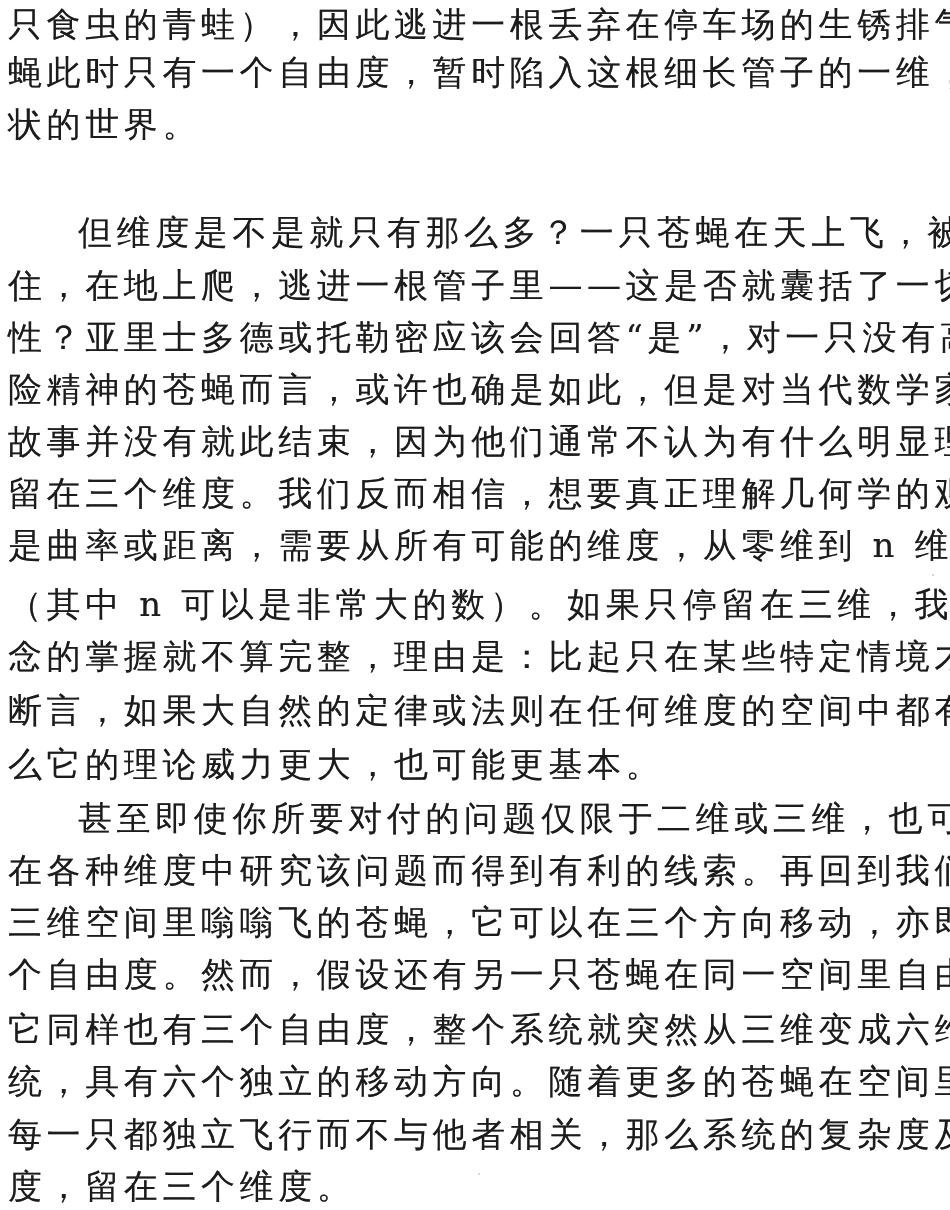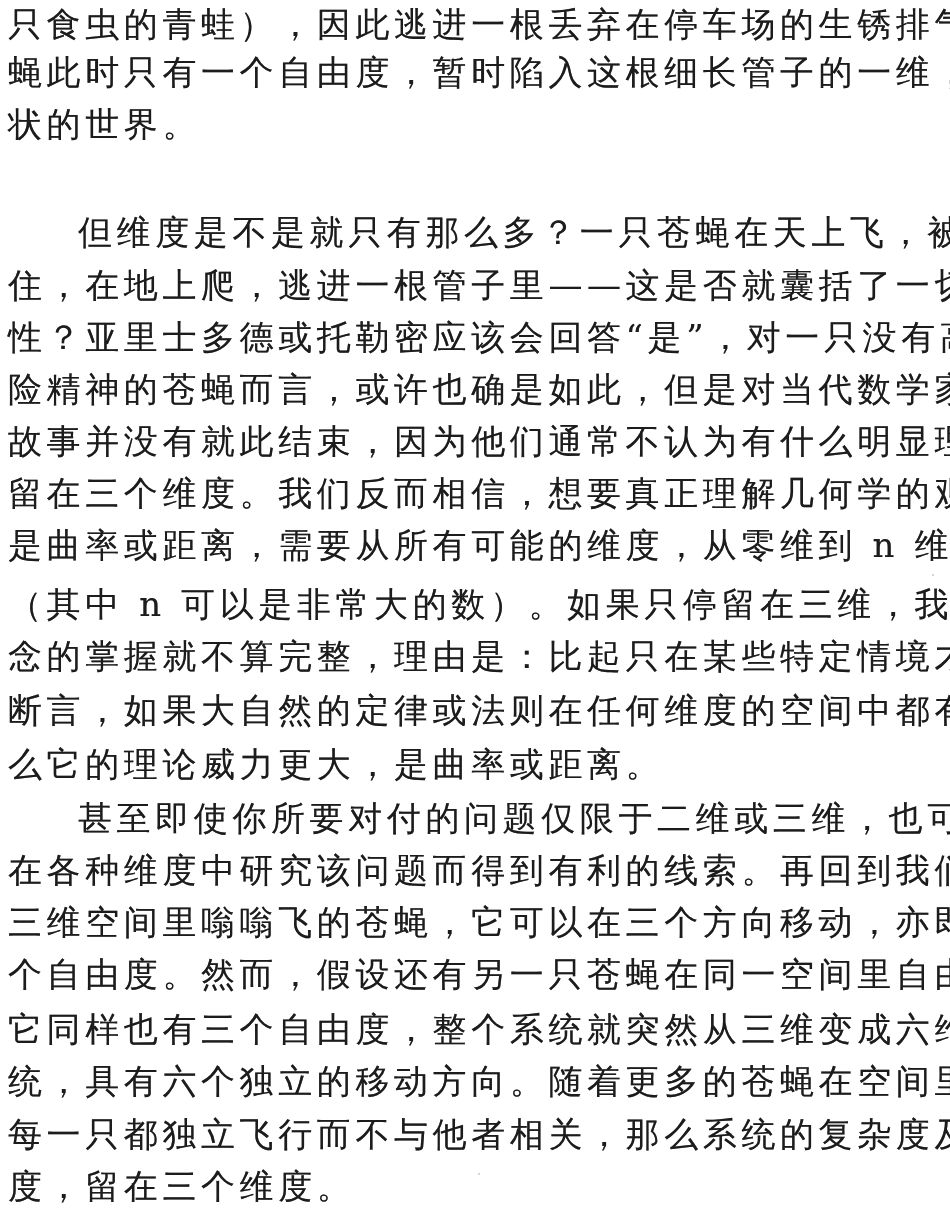--- a/index.html
+++ b/index.html
@@ -55,21 +55,21 @@
     <div class="line indent" style="top:208px;">但维度是不是就只有那么多？一只苍蝇在天上飞，被柏油黏</div>
     <div class="line" style="top:261px;">住，在地上爬，逃进一根管子里——这是否就囊括了一切可能</div>
     <div class="line" style="top:313px;">性？亚里士多德或托勒密应该会回答“是”，对一只没有高度冒</div>
     <div class="line" style="top:365px;">险精神的苍蝇而言，或许也确是如此，但是对当代数学家来说，</div>
     <div class="line" style="top:417px;">故事并没有就此结束，因为他们通常不认为有什么明显理由只停</div>
     <div class="line" style="top:469px;">留在三个维度。我们反而相信，想要真正理解几何学的观念，像</div>
     <div class="line" style="top:521px;">是曲率或距离，需要从所有可能的维度，从零维到 n 维来理解它</div>
     <div class="line" style="top:580px;">（其中 n 可以是非常大的数）。如果只停留在三维，我们对这个概</div>
     <div class="line" style="top:632px;">念的掌握就不算完整，理由是：比起只在某些特定情境才适用的</div>
     <div class="line" style="top:686px;">断言，如果大自然的定律或法则在任何维度的空间中都有效，那</div>
-    <div class="line" style="top:740px;">么它的理论威力更大，是曲率或距离。</div>
+    <div class="line" style="top:740px;">么它的理论威力更大，也可能更基本。</div>
   </div>
 
   <div>
     <div class="line indent" style="top:794px;">甚至即使你所要对付的问题仅限于二维或三维，也可能借由</div>
     <div class="line" style="top:846px;">在各种维度中研究该问题而得到有利的线索。再回到我们那只在</div>
     <div class="line" style="top:898px;">三维空间里嗡嗡飞的苍蝇，它可以在三个方向移动，亦即具有三</div>
     <div class="line" style="top:950px;">个自由度。然而，假设还有另一只苍蝇在同一空间里自由移动；</div>
     <div class="line" style="top:1005px;">它同样也有三个自由度，整个系统就突然从三维变成六维的系</div>
     <div class="line" style="top:1057px;">统，具有六个独立的移动方向。随着更多的苍蝇在空间里穿梭，</div>
     <div class="line" style="top:1110px;">每一只都独立飞行而不与他者相关，那么系统的复杂度及其维</div>

